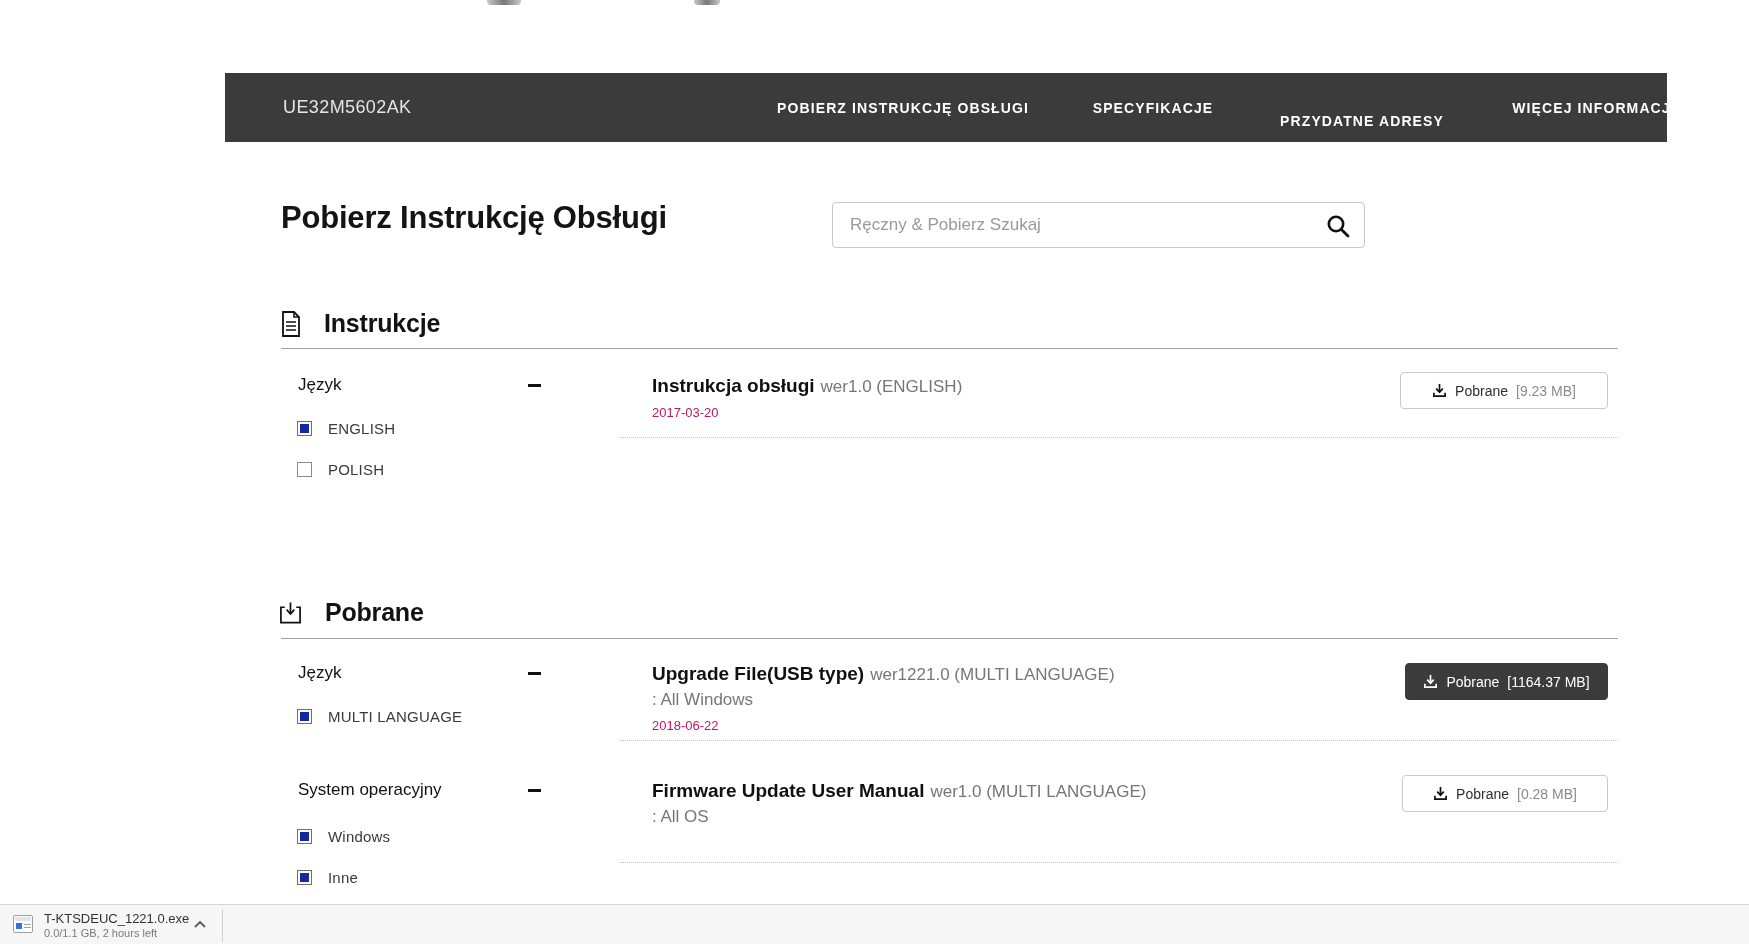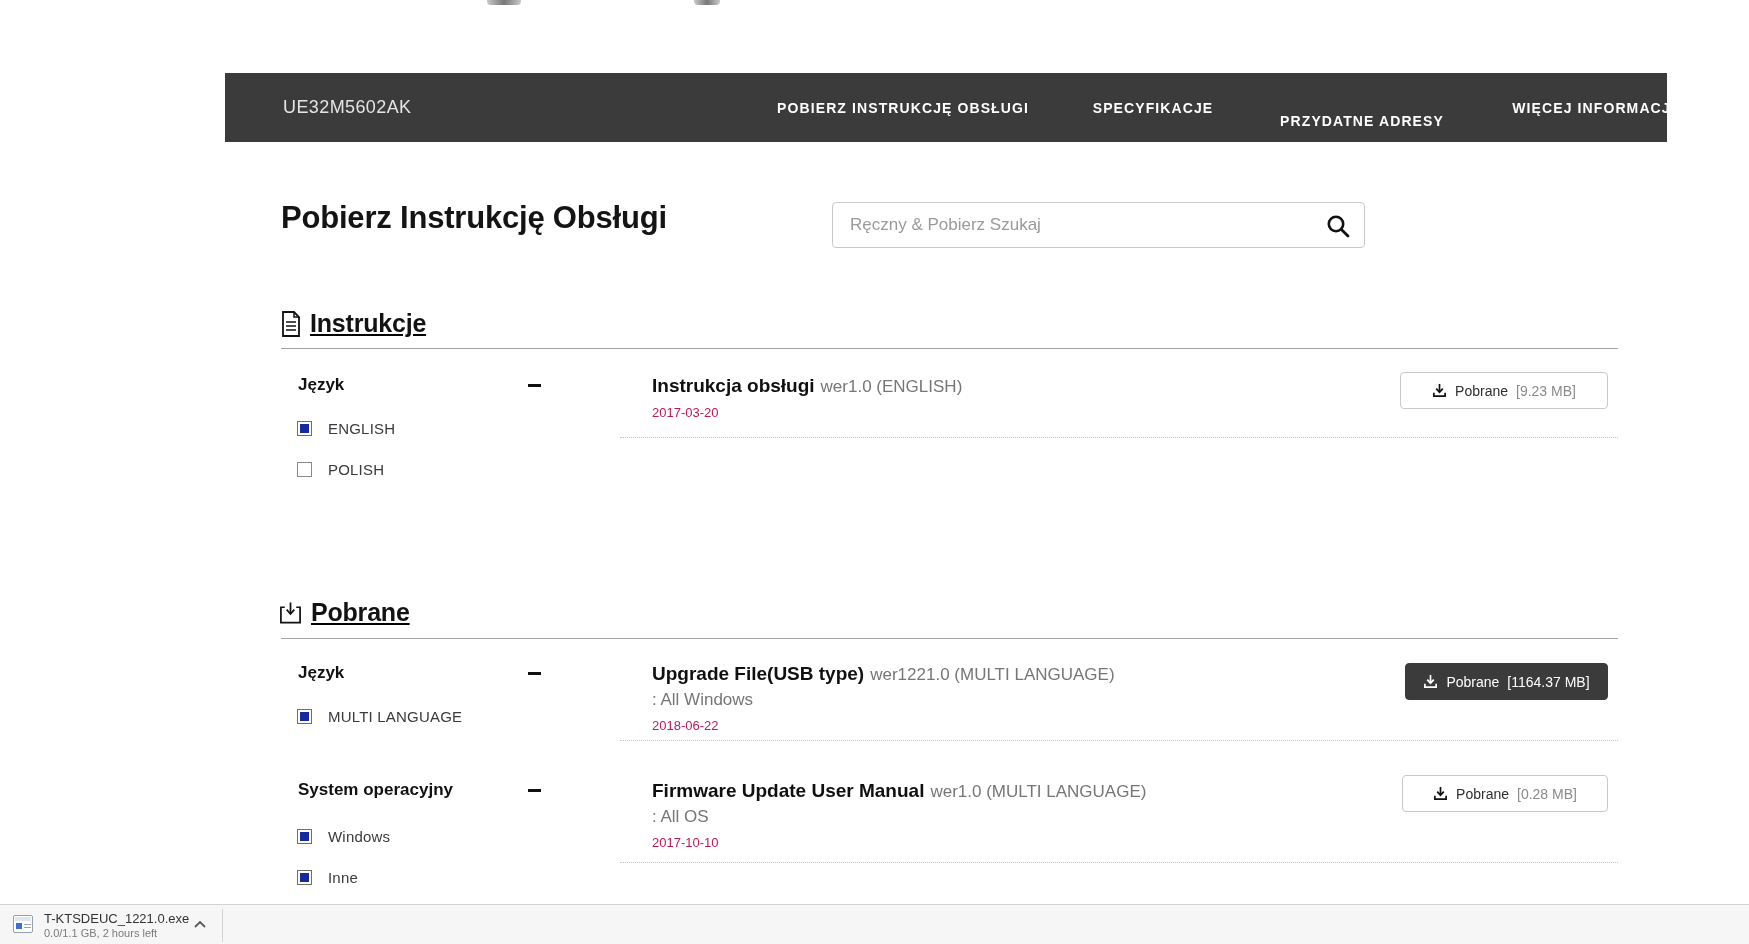--- a/index.html
+++ b/index.html
@@ -28,24 +28,24 @@
   .search-box input::placeholder { color:#9a9a9a; }
   .search-icon { position:absolute; right:13px; top:10px; width:26px; height:26px; cursor:pointer; }
   .sort-box { position:absolute; left:1383px; top:202px; width:212px; height:46px;
     border:1px solid #c9c9c9; border-radius:5px; background:#fff; cursor:pointer; }
   .sort-label { position:absolute; left:42px; top:0; height:44px; display:flex; align-items:center;
     font-size:14px; font-weight:bold; color:#252525; letter-spacing:.4px; }
   .caret-down { position:absolute; right:27px; top:19px; width:0; height:0;
     border-left:7px solid transparent; border-right:7px solid transparent; border-top:8px solid #1a1a1a; }
 
   
-  .section-head { position:absolute; display:flex; align-items:center; gap:9px;text-decoration:underline; }
+  .section-head { position:absolute; display:flex; align-items:center; gap:23px; }
   .section-title { font-size:25px; font-weight:bold; color:#121212; letter-spacing:-.2px; }
   .hr { position:absolute; left:281px; width:1337px; height:0; border-top:1px solid #a2a2a2; }
-  .filter-label { position:absolute; font-size:17px; font-weight:bold; color:#111; }
+  .filter-label { position:absolute; font-size:17px; font-weight:normal; color:#111; }
   .minus { position:absolute; width:13px; height:3px; background:#111; cursor:pointer; }
   .chk-row { position:absolute; display:flex; align-items:center; gap:16px; cursor:pointer; }
   .chk { width:15px; height:15px; border:1px solid #8a8a8a; background:#fff; }
   .chk.checked { background:#1428a0; box-shadow:inset 0 0 0 2px #fff; border-color:#6d6d6d; }
   .chk-label { font-size:15px; color:#3a3a3a; letter-spacing:.2px; }
 
   .item { position:absolute; left:652px; }
   .item-title { font-size:19px; font-weight:bold; color:#101010; }
   .item-ver { font-size:17px; font-weight:normal; color:#767676; margin-left:6px; }
   .item-os { font-size:17px; color:#767676; margin-top:5px; }
@@ -205,21 +205,20 @@
   <div class="chk-row" style="left:297px; top:869px;">
     <span class="chk checked"></span>
     <span class="chk-label">Inne</span>
   </div>
 
   <div class="item" style="top:780px;">
     <div>
       <span class="item-title">Firmware Update User Manual</span><span class="item-ver">wer1.0 (MULTI LANGUAGE)</span>
     </div>
     <div class="item-os">: All OS</div>
-    <div class="item-date">2017-10-10</div>
   </div>
 
   <div class="dl-btn light" style="left:1402px; top:775px; width:206px;">
     <span>
       <svg width="15" height="15" viewBox="0 0 16 16">
         <line x1="8" y1="1" x2="8" y2="9" stroke="#111" stroke-width="1.8"></line>
         <polyline points="4.5,6 8,9.8 11.5,6" fill="none" stroke="#111" stroke-width="1.8"></polyline>
         <path d="M2 10.5 V14 H14 V10.5" fill="none" stroke="#111" stroke-width="1.8"></path>
       </svg>
     </span>

